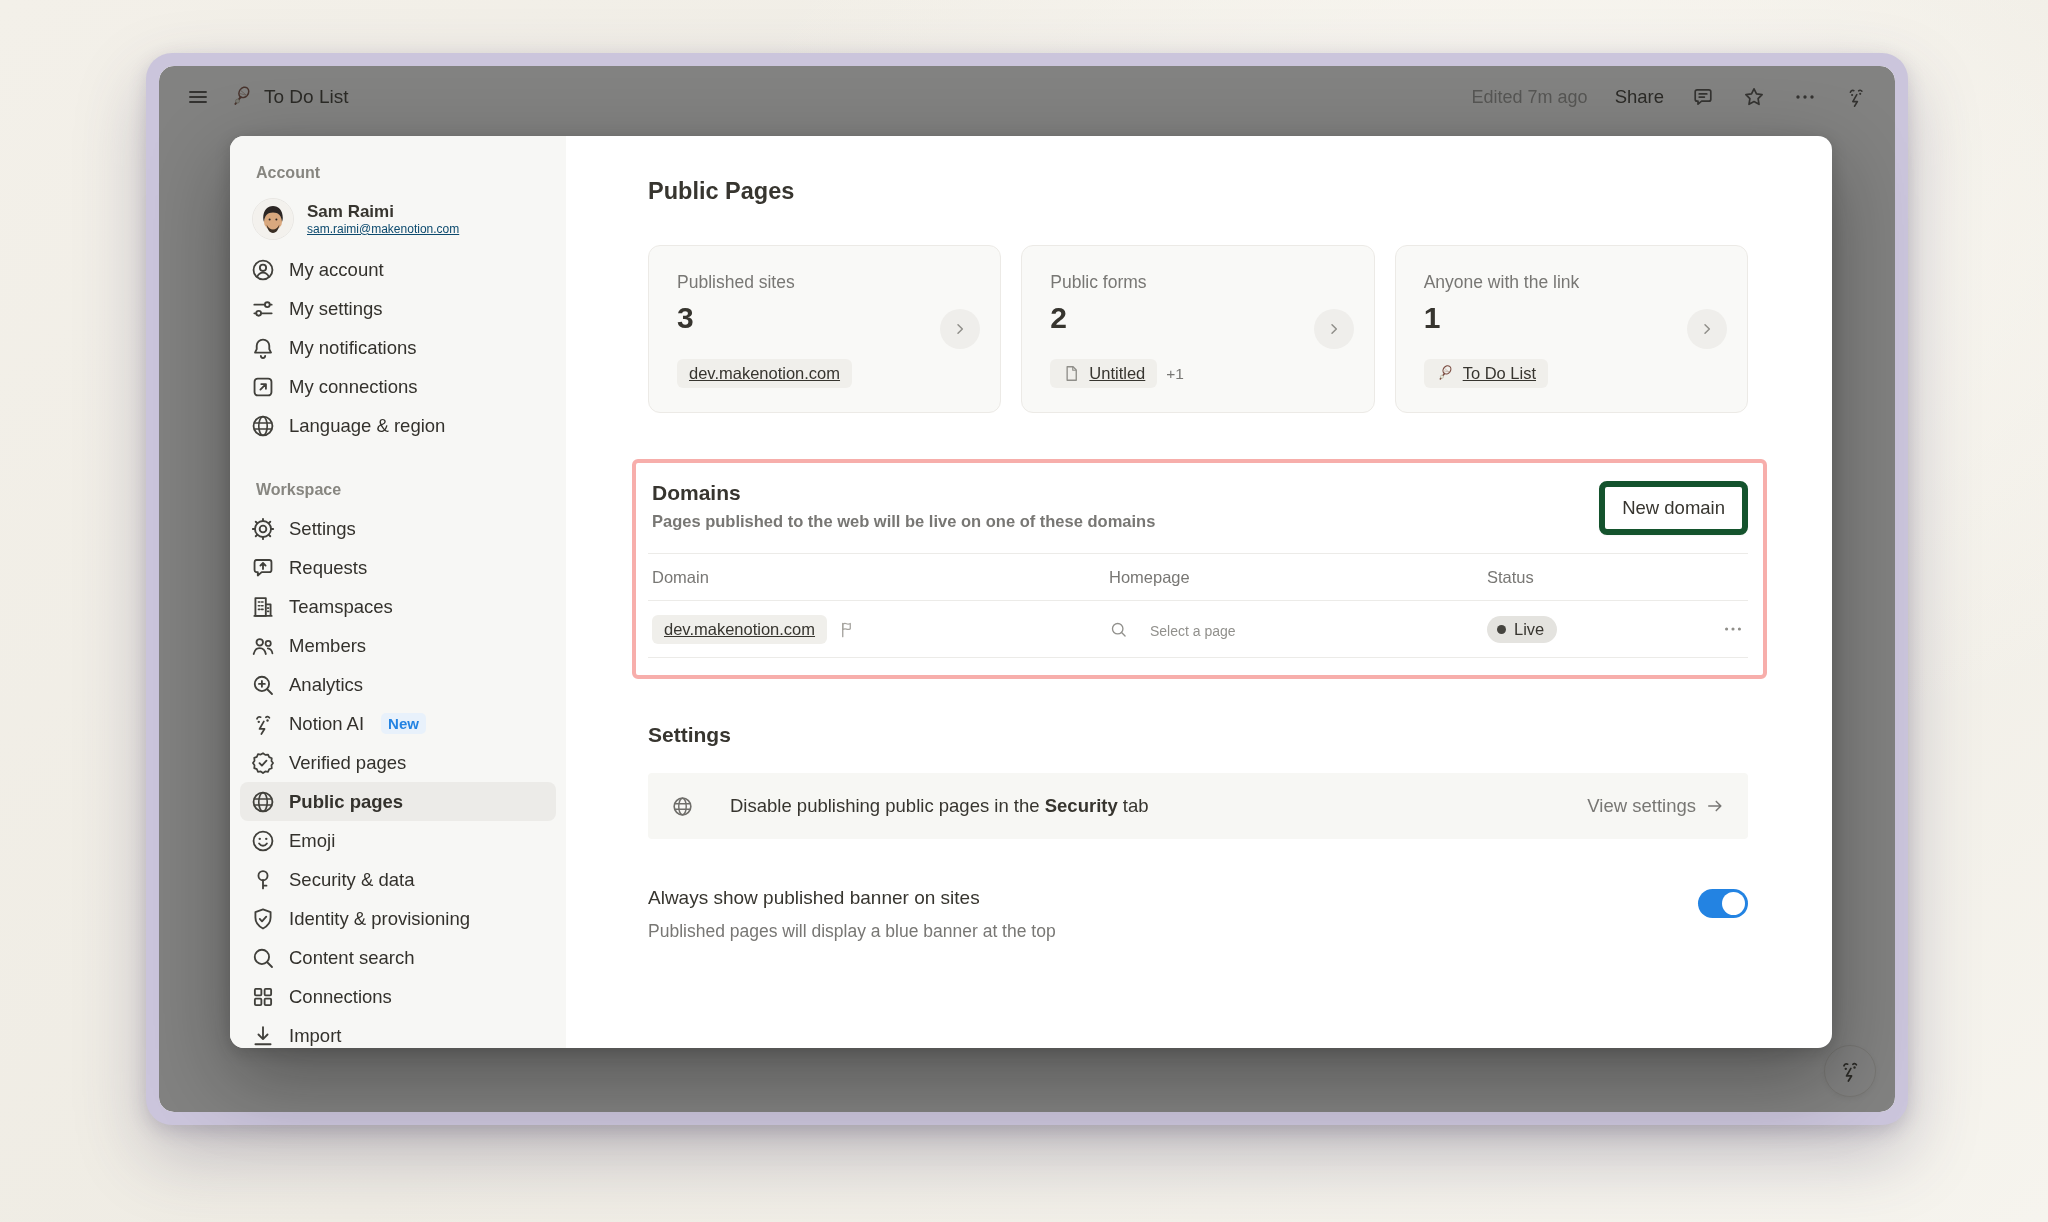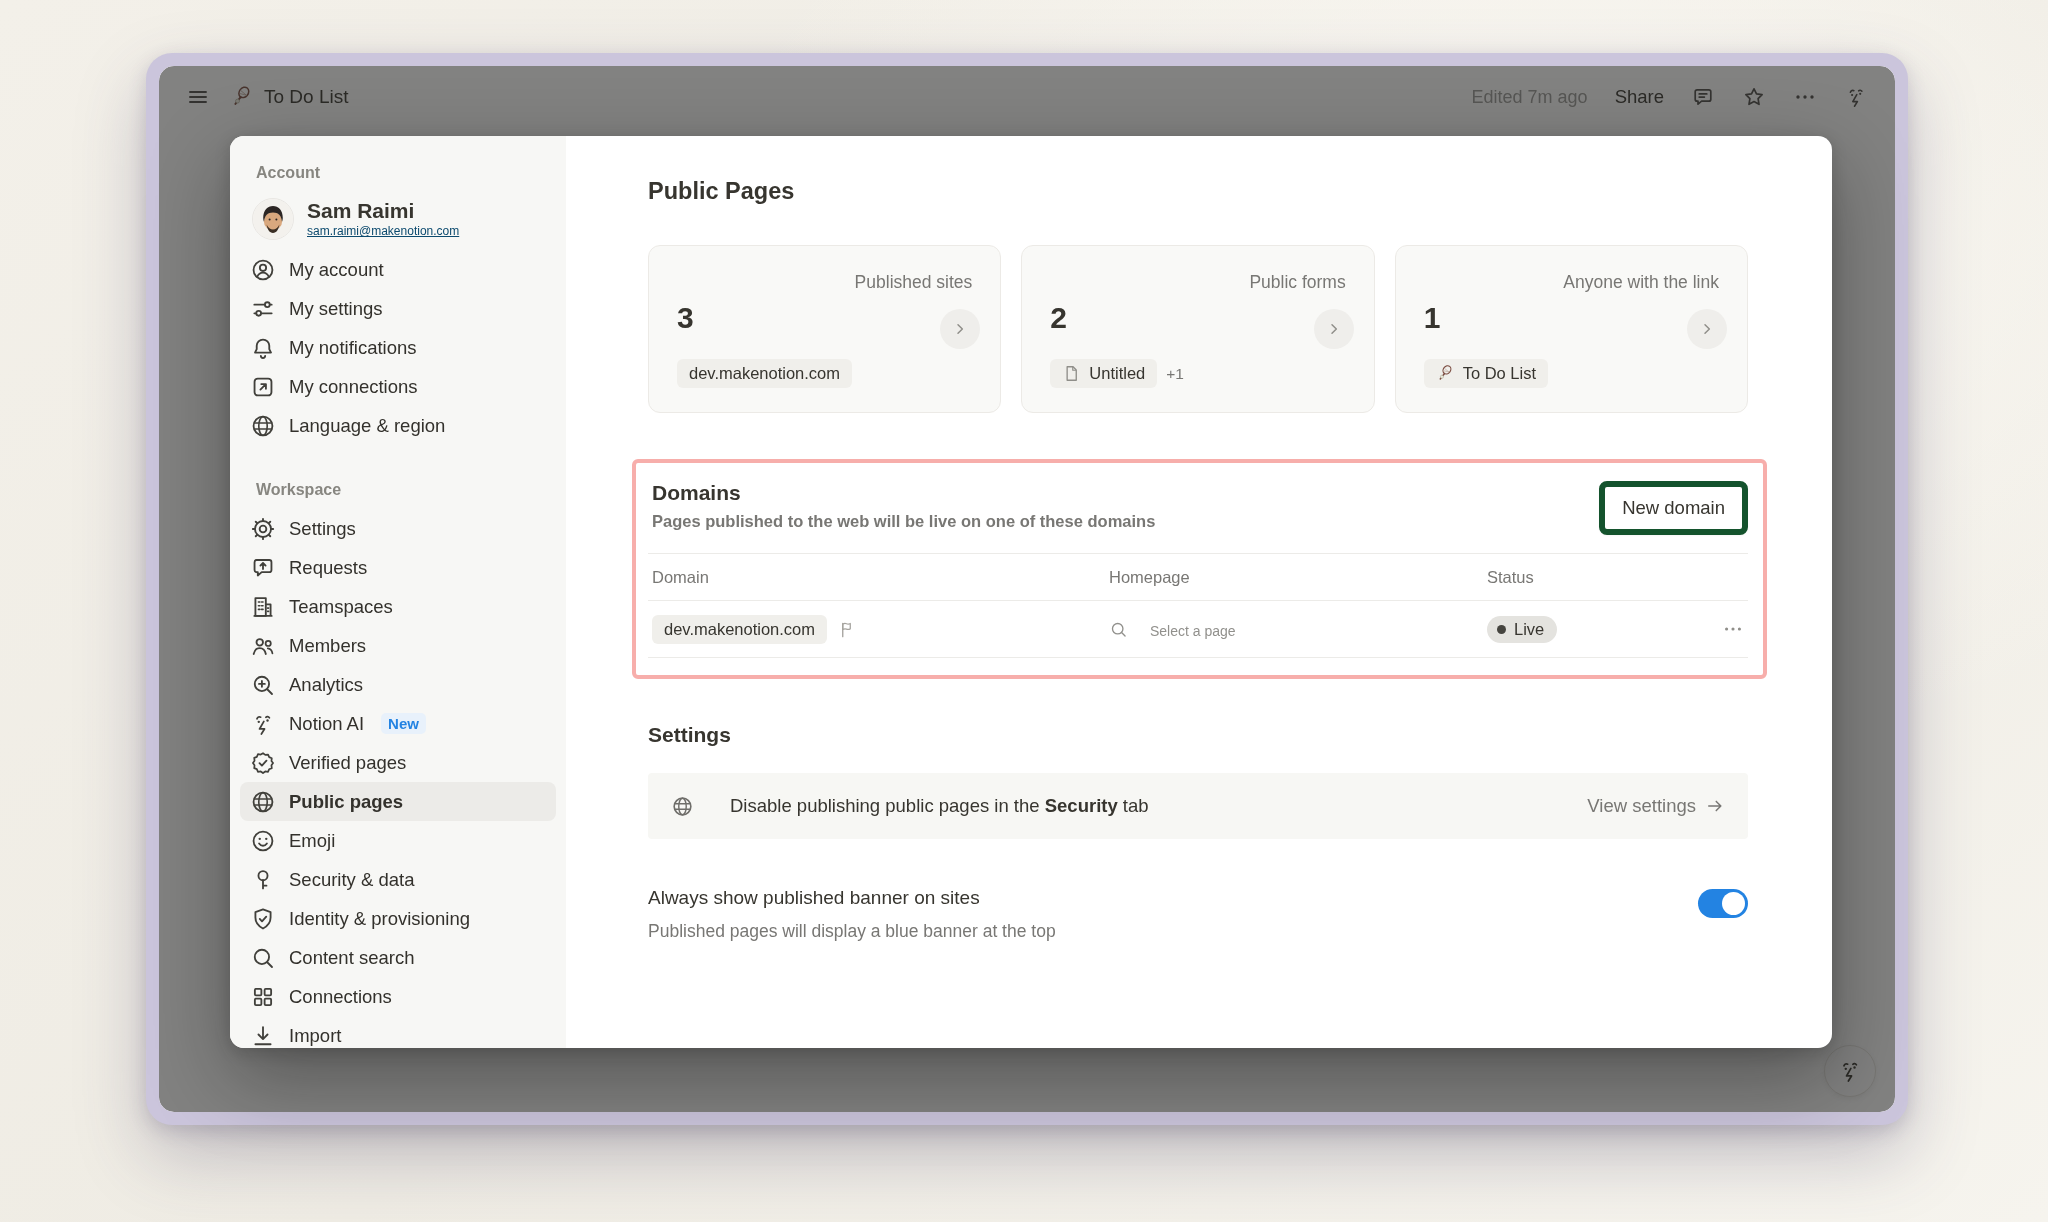--- a/index.html
+++ b/index.html
@@ -50,21 +50,21 @@
     position:absolute; left:230px; top:136px; width:1602px; height:912px;
     background:#ffffff; border-radius:14px; overflow:hidden; display:flex;
     box-shadow:0 30px 80px rgba(15,15,15,.38), 0 4px 16px rgba(15,15,15,.18);
   }
 
   
   .modal-sidebar{ width:336px; flex-shrink:0; background:#f7f7f5; padding:28px 8px 0 8px; overflow:hidden; }
   .side-section-label{ font-size:16px; font-weight:700; color:#878680; margin:0 0 10px 18px; }
   .user-row{ display:flex; align-items:center; gap:13px; padding:6px 10px 10px 14px; }
   .avatar{ width:42px; height:42px; border-radius:50%; overflow:hidden; flex-shrink:0; border:1px solid #e8e6e2; background:#f6f5f2; }
-  .user-name{ font-size:21px; font-weight:700; color:#37352f; line-height:1.25; }
+  .user-name{ font-size:17px; font-weight:700; color:#37352f; line-height:1.25; }
   .user-email{ font-size:12px; color:#0c4a6e; line-height:1.3;text-decoration:underline; }
   .sitem{
     display:flex; align-items:center; gap:13px; height:39px;
     padding:0 10px; margin:0 2px; border-radius:8px; cursor:pointer;
     font-size:18.5px; color:#33312c;
   }
   .sitem .icon{ width:26px; height:26px; color:#41403b; flex-shrink:0; }
   .sitem.selected{ background:#ecebe8; font-weight:700; }
   .side-gap{ height:36px; }
   .new-badge{
@@ -75,27 +75,27 @@
   
   .modal-main{ flex:1; padding:42px 84px 0 82px; overflow:hidden; }
   .main-title{ font-size:23.5px; font-weight:700; margin-bottom:40px; }
 
   .cards{ display:flex; gap:20px; }
   .card{
     flex:1; height:168px; position:relative;
     background:#f9f9f7; border:1px solid #eceae6; border-radius:12px;
     padding:26px 28px;
   }
-  .card-label{ font-size:17.5px; color:#787774;text-align:right; }
+  .card-label{ font-size:17.5px; color:#787774; }
   .card-count{ font-size:30px; font-weight:700; margin-top:8px; }
   .card-chiprow{ position:absolute; left:28px; bottom:24px; display:flex; align-items:center; gap:9px; }
   .chip{
     display:inline-flex; align-items:center; gap:8px;
     background:#f0efeb; border-radius:6px; padding:5px 12px;
-    font-size:16.5px; color:#37352f; white-space:nowrap;
+    font-size:16.5px; color:#37352f; white-space:nowrap;text-decoration:underline;
   }
   .chip .icon{ width:19px; height:19px; color:#8f8e89; }
   .chip-extra{ font-size:15.5px; color:#787774; }
   .chev-btn{
     position:absolute; right:20px; top:50%; transform:translateY(-50%);
     width:40px; height:40px; border-radius:50%; background:#efeeeb;
     display:flex; align-items:center; justify-content:center; color:#8f8e89;
   }
   .chev-btn .icon{ width:16px; height:16px; }
 

